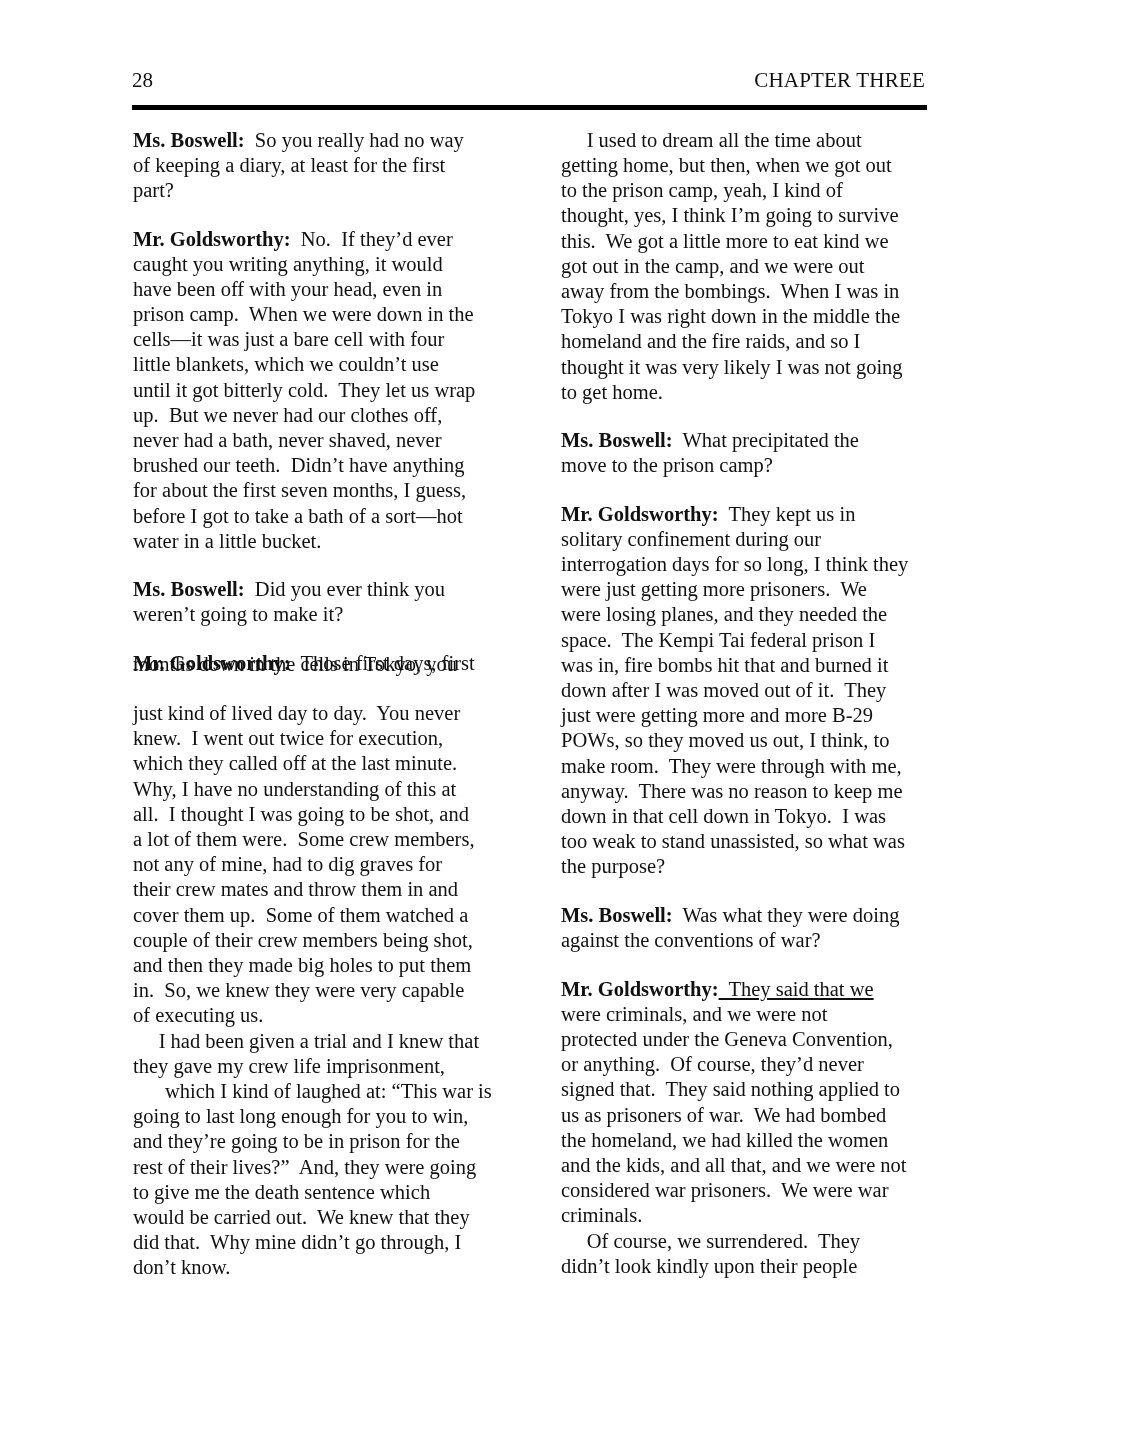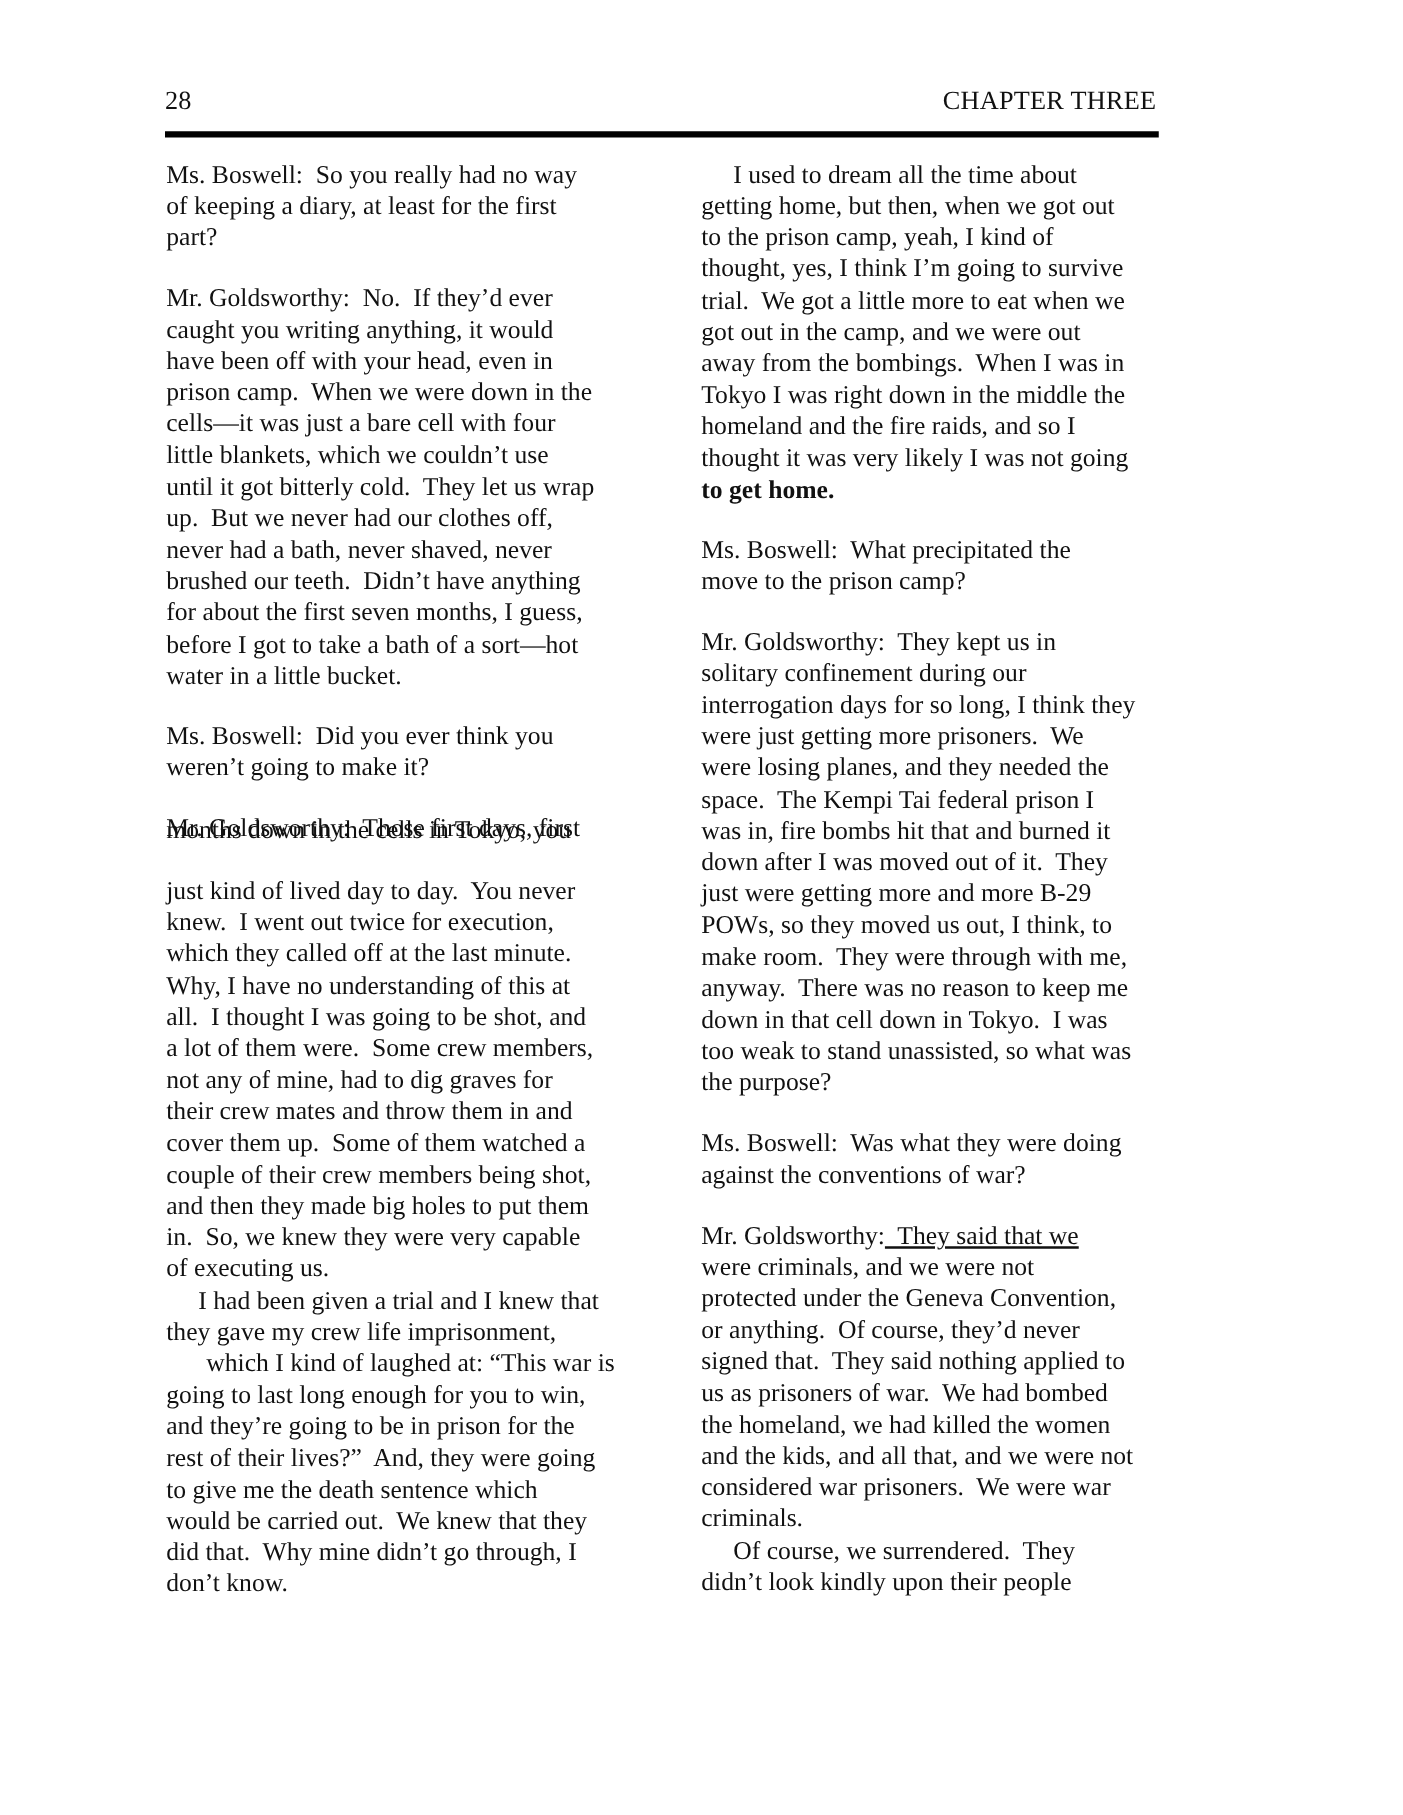--- a/index.html
+++ b/index.html
@@ -53,21 +53,21 @@
     .column.left { left: 133px; }
     .column.right { left: 561px; }
     .line {
       position: absolute;
       left: 0;
       white-space: nowrap;
       font-size: 20.5px;
       line-height: 25px;
     }
     .speaker {
-      font-weight: normal;
+      font-weight: bold;
     }
   </style>
 </head>
 <body>
 
 <div class="page-header">
   <span class="page-number">28</span>
   <span class="chapter-title">CHAPTER THREE</span>
 </div>
 <div class="header-rule"></div>
@@ -115,27 +115,27 @@
     <div class="line" style="top: 1052px;"><span style="white-space: pre;">to give me the death sentence which</span></div>
     <div class="line" style="top: 1077px;"><span style="white-space: pre;">would be carried out.  We knew that they</span></div>
     <div class="line" style="top: 1102px;"><span style="white-space: pre;">did that.  Why mine didn’t go through, I</span></div>
     <div class="line" style="top: 1127px;"><span style="white-space: pre;">don’t know.</span></div>
   </div>
 <div class="column right" id="col-right">
     <div class="line" style="top: 0px;"><span style="white-space: pre;">     I used to dream all the time about</span></div>
     <div class="line" style="top: 25px;"><span style="white-space: pre;">getting home, but then, when we got out</span></div>
     <div class="line" style="top: 50px;"><span style="white-space: pre;">to the prison camp, yeah, I kind of</span></div>
     <div class="line" style="top: 75px;"><span style="white-space: pre;">thought, yes, I think I’m going to survive</span></div>
-    <div class="line" style="top: 101px;"><span style="white-space: pre;">trial.  We got a little more to eat when we</span></div>
+    <div class="line" style="top: 101px;"><span style="white-space: pre;">this.  We got a little more to eat kind we</span></div>
     <div class="line" style="top: 126px;"><span style="white-space: pre;">got out in the camp, and we were out</span></div>
     <div class="line" style="top: 151px;"><span style="white-space: pre;">away from the bombings.  When I was in</span></div>
     <div class="line" style="top: 176px;"><span style="white-space: pre;">Tokyo I was right down in the middle the</span></div>
     <div class="line" style="top: 201px;"><span style="white-space: pre;">homeland and the fire raids, and so I</span></div>
     <div class="line" style="top: 227px;"><span style="white-space: pre;">thought it was very likely I was not going</span></div>
-    <div class="line" style="top: 252px;"><span style="white-space: pre; font-weight: bold;">to get home.</span></div>
+    <div class="line" style="top: 252px;"><span style="white-space: pre;">to get home.</span></div>
     <div class="line" style="top: 300px;"><span class="speaker">Ms. Boswell:</span><span style="white-space: pre;">  What precipitated the</span></div>
     <div class="line" style="top: 325px;"><span style="white-space: pre;">move to the prison camp?</span></div>
     <div class="line" style="top: 374px;"><span class="speaker">Mr. Goldsworthy:</span><span style="white-space: pre;">  They kept us in</span></div>
     <div class="line" style="top: 399px;"><span style="white-space: pre;">solitary confinement during our</span></div>
     <div class="line" style="top: 424px;"><span style="white-space: pre;">interrogation days for so long, I think they</span></div>
     <div class="line" style="top: 449px;"><span style="white-space: pre;">were just getting more prisoners.  We</span></div>
     <div class="line" style="top: 474px;"><span style="white-space: pre;">were losing planes, and they needed the</span></div>
     <div class="line" style="top: 500px;"><span style="white-space: pre;">space.  The Kempi Tai federal prison I</span></div>
     <div class="line" style="top: 525px;"><span style="white-space: pre;">was in, fire bombs hit that and burned it</span></div>
     <div class="line" style="top: 550px;"><span style="white-space: pre;">down after I was moved out of it.  They</span></div>

